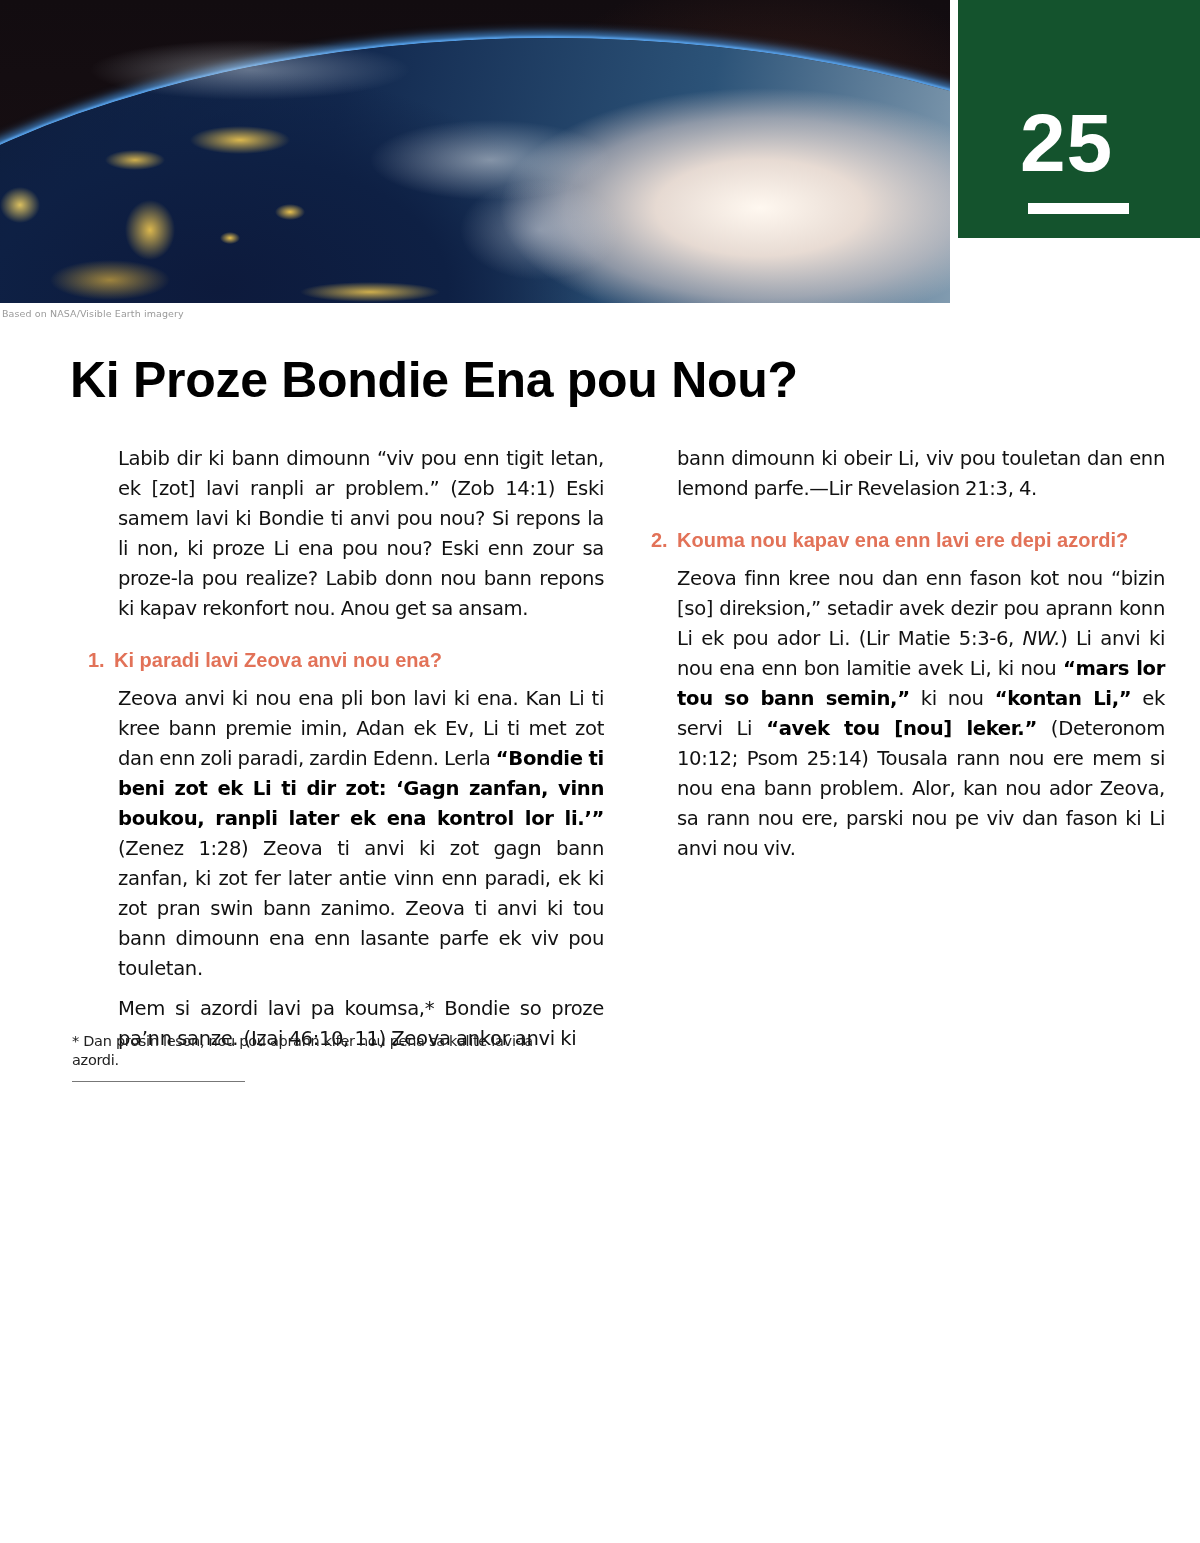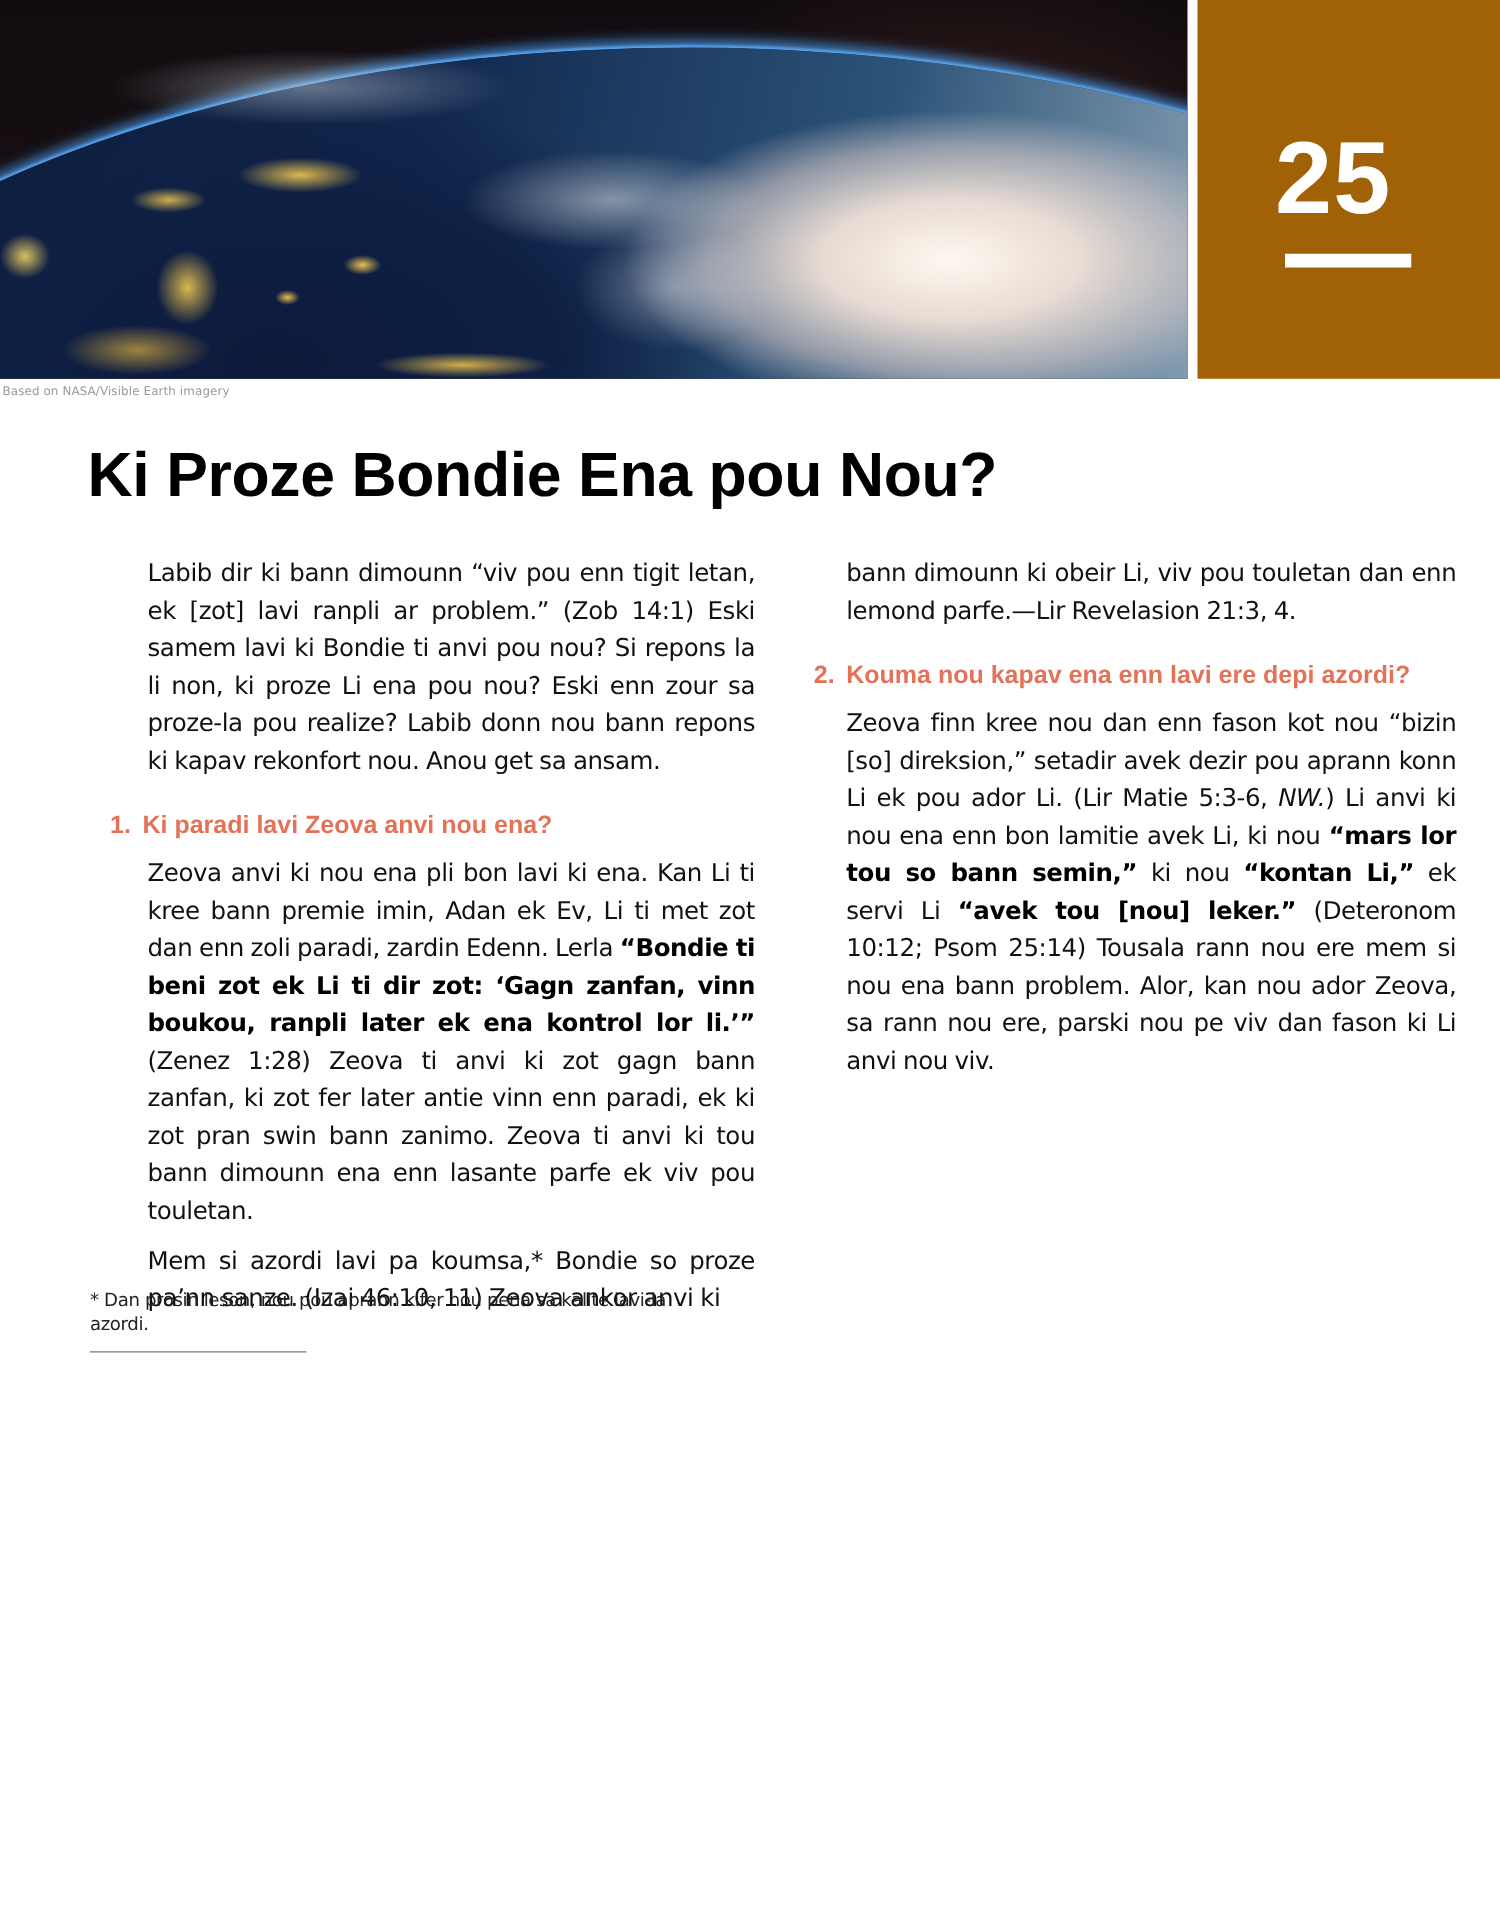--- a/index.html
+++ b/index.html
@@ -76,22 +76,22 @@
       font-size: 9.5px;
       color: #9a9a9a;
       letter-spacing: 0.1px;
     }
     
     .lesson-tab {
       position: absolute;
       left: 958px;
       top: 0;
       width: 242px;
-      height: 303px;
-      background: #a16207;
+      height: 238px;
+      background: #14532d;
     }
     .lesson-number {
       position: absolute;
       left: 0;
       top: 100px;
       width: 158px;
       padding-left: 62px;
       font-family: "Liberation Sans", sans-serif;
       font-weight: 700;
       font-size: 82px;

